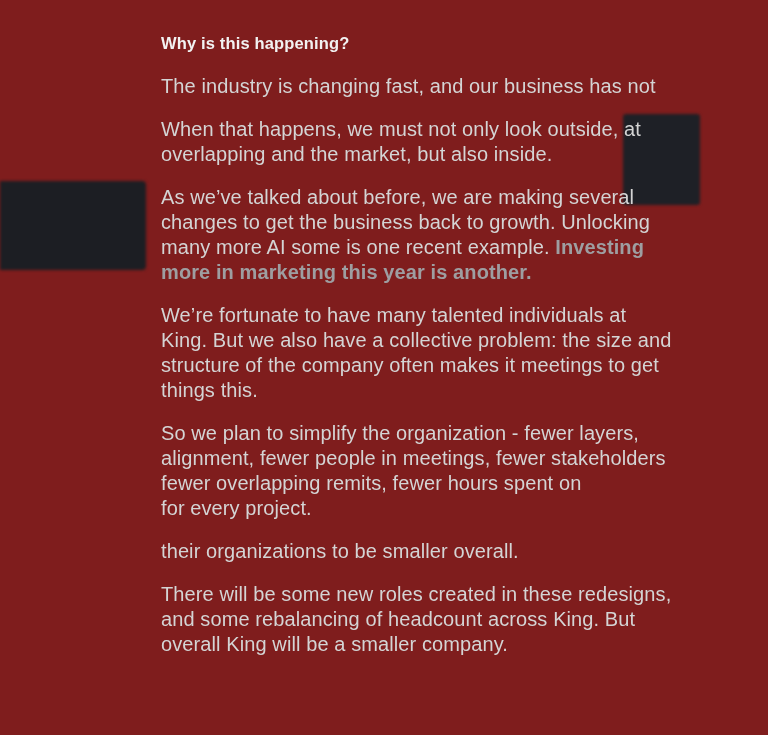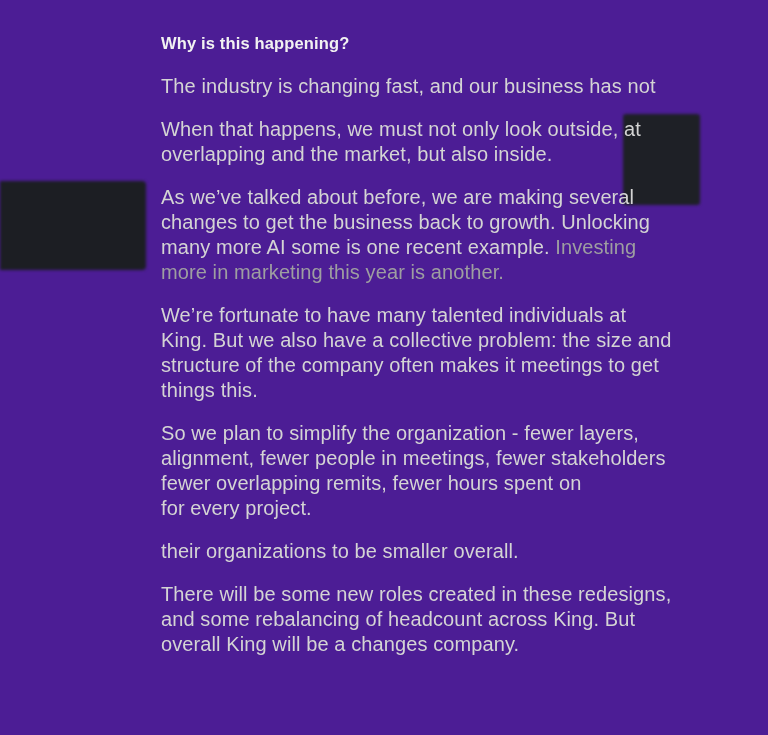--- a/index.html
+++ b/index.html
@@ -9,21 +9,21 @@
     overflow: hidden;
   }
   body {
     background: #141414;
     font-family: "Liberation Sans", "DejaVu Sans", sans-serif;
     position: relative;
   }
   .stage {
     position: absolute;
     inset: 0;
-    background: #4c1d95;
+    background: #7f1d1d;
   }
   .blurred-panel {
     position: absolute;
     filter: blur(1.5px);
   }
   .blurred-panel.left {
     left: 0;
     top: 181px;
     width: 146px;
     height: 89px;
@@ -58,20 +58,21 @@
   .line {
     font-size: 20px;
     line-height: 25px;
     height: 25px;
     color: #d4d4d4;
     letter-spacing: 0.1px;
     white-space: nowrap;
   }
   .line .dim {
     color: #9e9ea1;
+    font-weight: bold;
   }
 </style>
 </head>
 <body>
 
 <div class="stage">
   <div class="blurred-panel left"></div>
   <div class="blurred-panel right"></div>
 
   <div class="memo">
@@ -101,17 +102,17 @@
           <div class="line"><span>alignment, fewer people in meetings, fewer stakeholders</span></div>
           <div class="line"><span>fewer overlapping remits, fewer hours spent on</span></div>
           <div class="line"><span>for every project.</span></div>
         </div>
         <div class="paragraph">
           <div class="line"><span>their organizations to be smaller overall.</span></div>
         </div>
         <div class="paragraph">
           <div class="line"><span>There will be some new roles created in these redesigns,</span></div>
           <div class="line"><span>and some rebalancing of headcount across King. But</span></div>
-          <div class="line"><span>overall King will be a changes company.</span></div>
+          <div class="line"><span>overall King will be a smaller company.</span></div>
         </div>
       </div>
   </div>
 </div>
 
 </body></html>

